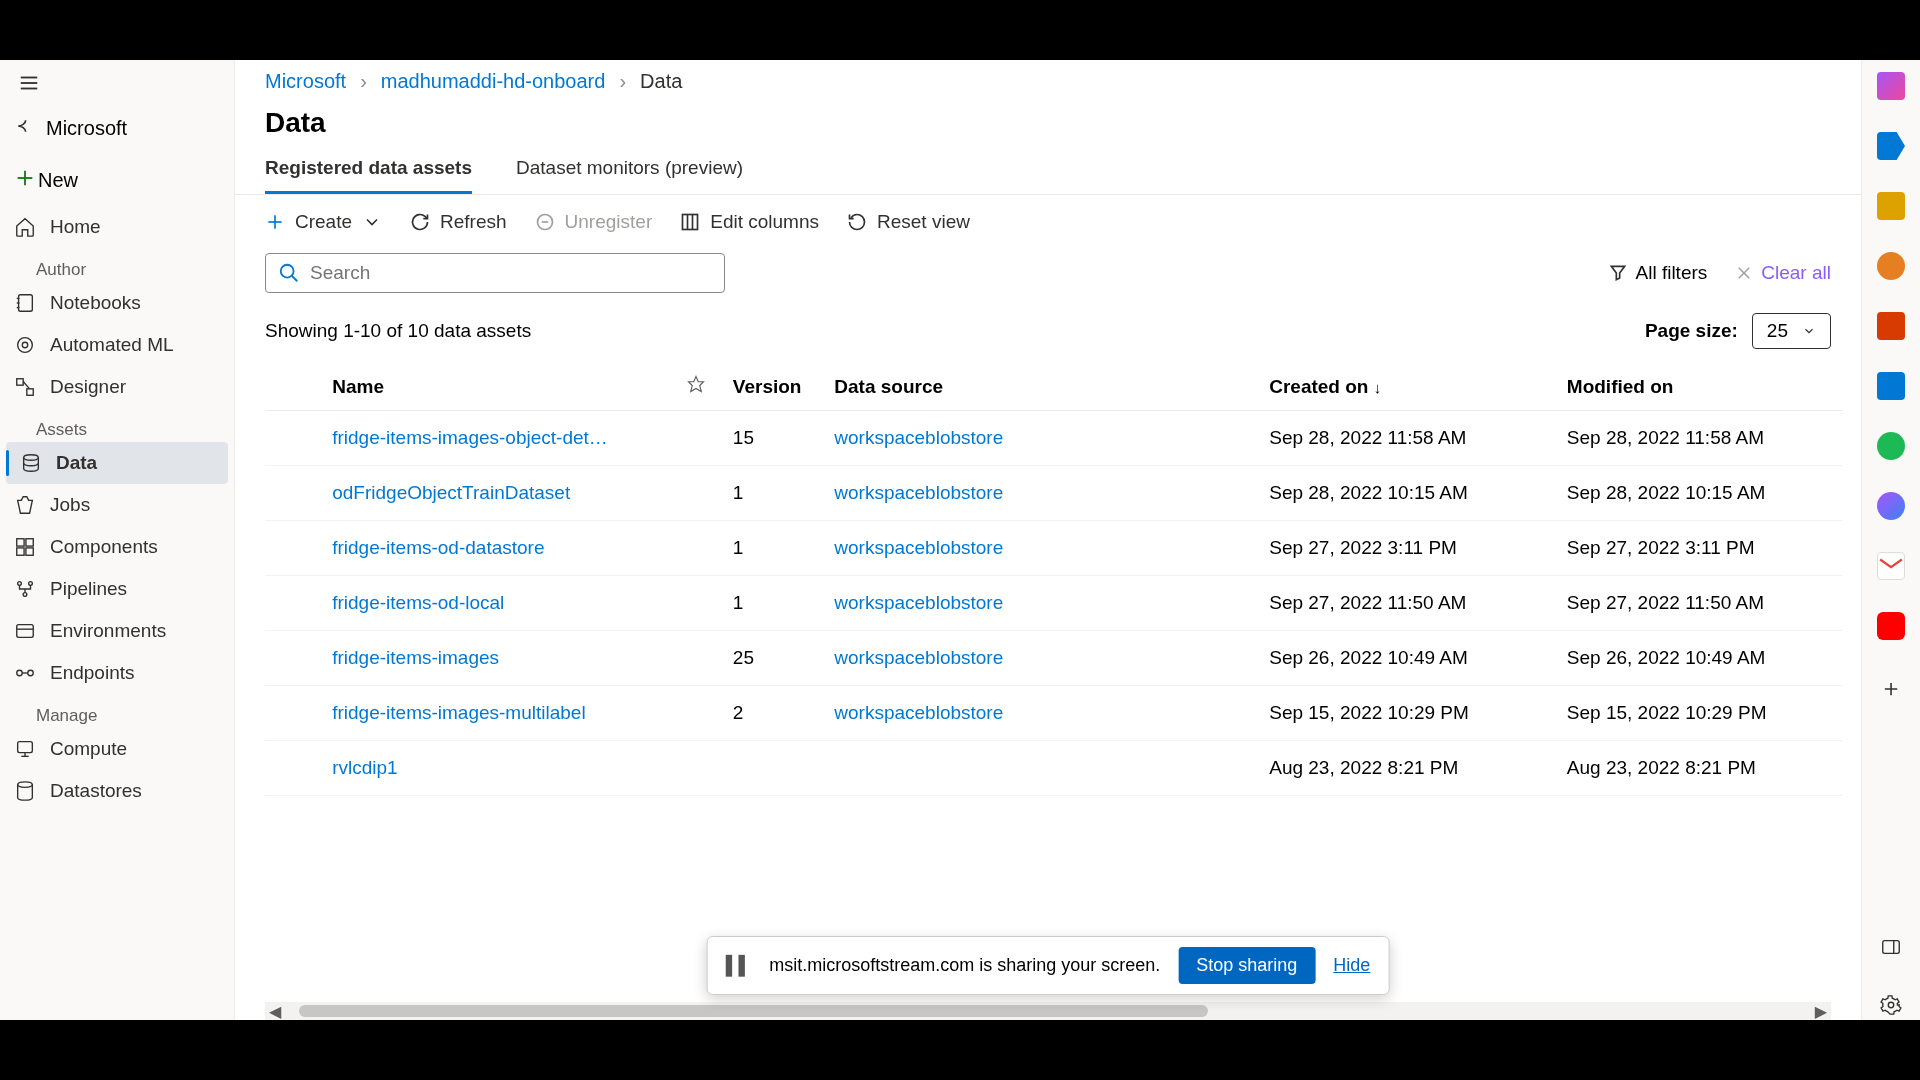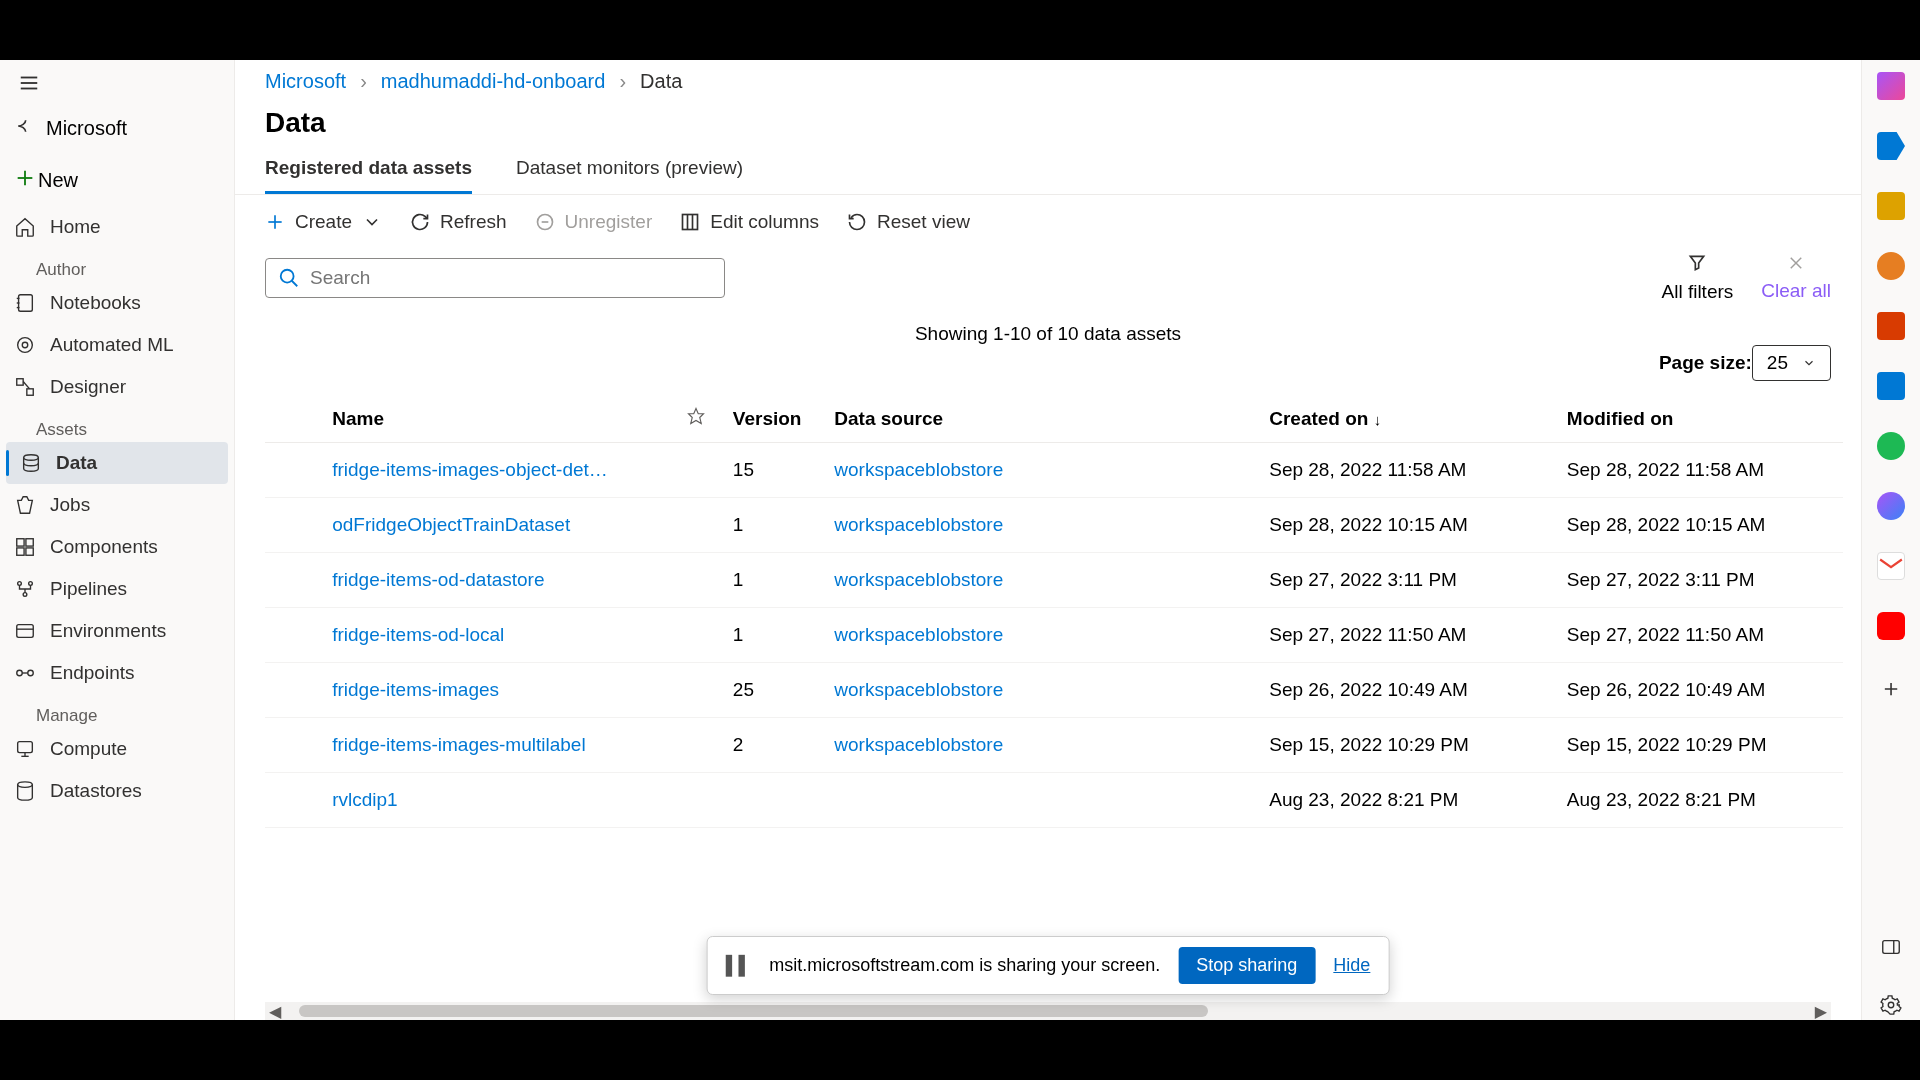--- a/index.html
+++ b/index.html
@@ -160,35 +160,34 @@
   display: flex;
   align-items: center;
   gap: 28px;
 }
 .filter-btn {
   display: flex;
   align-items: center;
   gap: 8px;
   font-size: 19px;
   cursor: pointer;
-  flex-direction: column;
 }
 .filter-btn.disabled { color: #8b5cf6; }
 
 .result-line {
   display: flex;
   align-items: center;
   padding: 14px 30px;
   font-size: 19px;
-  flex-direction: column;
 }
 .page-size {
   margin-left: auto;
   display: flex;
   align-items: center;
+  gap: 14px;
 }
 .page-size-select {
   border: 1px solid #323130;
   border-radius: 4px;
   padding: 6px 14px;
   display: flex;
   align-items: center;
   gap: 14px;
   font-size: 19px;
 }

